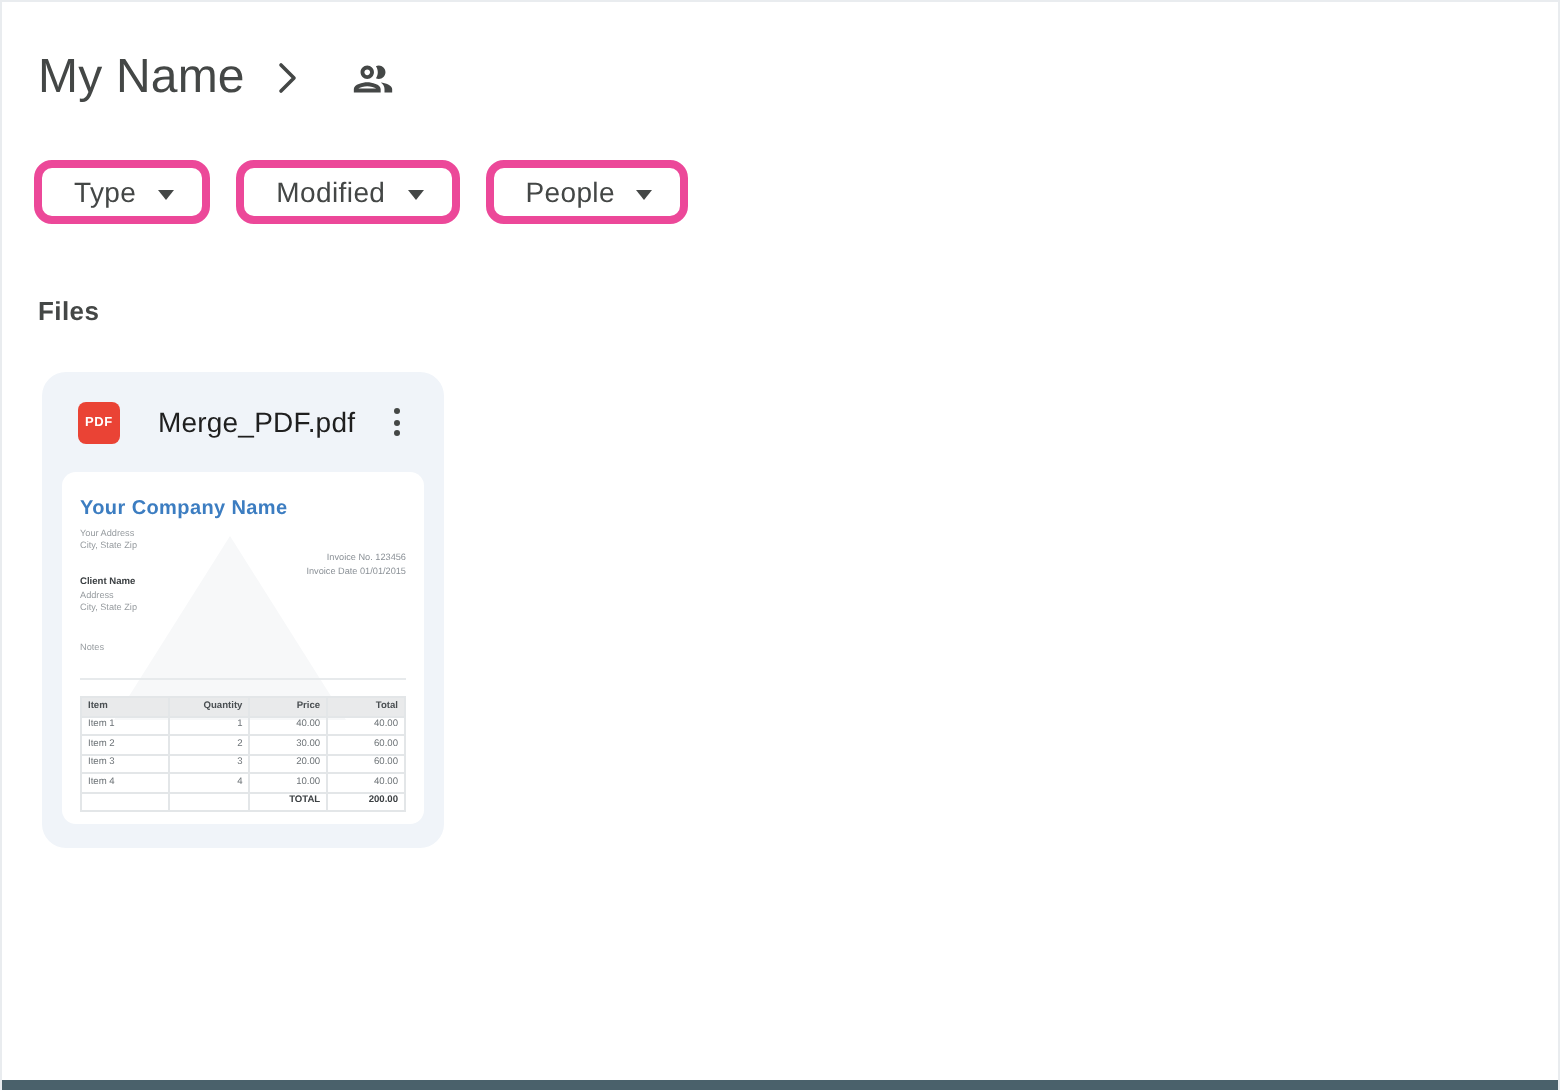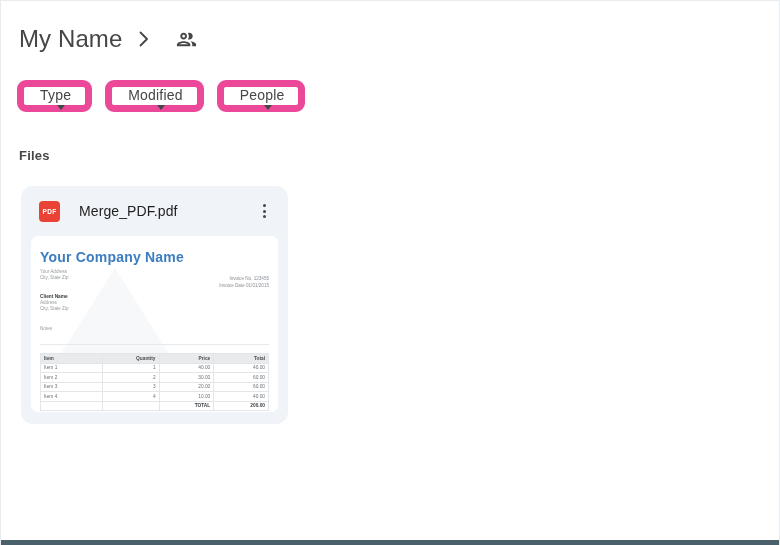--- a/index.html
+++ b/index.html
@@ -37,40 +37,40 @@
     margin-top: 3px;
   }
   .share-people { margin-left: 16px; display: flex; align-items: center; cursor: pointer; }
 
   
   .filters {
     position: absolute; top: 79px; left: 16px;
     display: flex; gap: 13px;
   }
   .chip {
-    height: 32px; border: 7px solid #ec4899; border-radius: 9px;
+    height: 32px; border: 4px solid #ec4899; border-radius: 9px;
     background: #ffffff; display: flex; align-items: center;
-    padding: 0 14px 0 16px; cursor: pointer; flex-direction: column;
+    padding: 0 14px 0 16px; cursor: pointer;
   }
   .chip-label { font-size: 14px; color: #444746; font-weight: 500; letter-spacing: 0.2px; }
   .chip .caret-down {
     border-left-width: 4.5px; border-right-width: 4.5px; border-top-width: 5.5px;
     margin-left: 11px; margin-top: 2px;
   }
 
   
   .section-title {
     position: absolute; top: 147px; left: 18px;
     font-size: 13px; font-weight: 700; color: #444746; letter-spacing: 0.2px;
   }
 
   
   .file-card {
     position: absolute; top: 185px; left: 20px;
-    width: 267px; height: 238px;
+    width: 201px; height: 238px;
     background: #f0f4f9; border-radius: 12px;
     cursor: pointer;
   }
   .card-header {
     height: 50px; display: flex; align-items: center;
     padding: 0 12px 0 18px;
   }
   .pdf-icon {
     width: 21px; height: 21px; background: #ea4335; border-radius: 4px;
     display: flex; align-items: center; justify-content: center;
@@ -98,21 +98,21 @@
     font-family: "Liberation Sans", sans-serif;
   }
   .watermark-triangle {
     position: absolute; left: 26px; top: 32px;
     width: 0; height: 0;
     border-left: 58px solid transparent;
     border-right: 58px solid transparent;
     border-bottom: 92px solid #f7f8f9;
   }
   .inv { position: relative; padding: 13px 9px 0 9px; }
-  .inv-company { color: #3c7dc1; font-size: 14px; font-weight: bold; letter-spacing: 0.2px; }
+  .inv-company { color: #3c7dc1; font-size: 10px; font-weight: bold; letter-spacing: 0.2px; }
   .inv-addr { margin-top: 4px; font-size: 4.6px; line-height: 6px; color: #969b9f; }
   .inv-meta {
     position: absolute; right: 9px; top: 40px; text-align: right;
     font-size: 4.6px; line-height: 6.5px; color: #8a9096;
   }
   .inv-client { margin-top: 13px; font-size: 4.6px; line-height: 6px; color: #969b9f; }
   .inv-client .client-name { color: #3c4043; font-weight: bold; font-size: 4.8px; }
   .inv-notes { margin-top: 14px; font-size: 4.6px; color: #969b9f; }
   .inv-hr { margin-top: 13px; border-top: 1px solid #e7eaec; }
 

